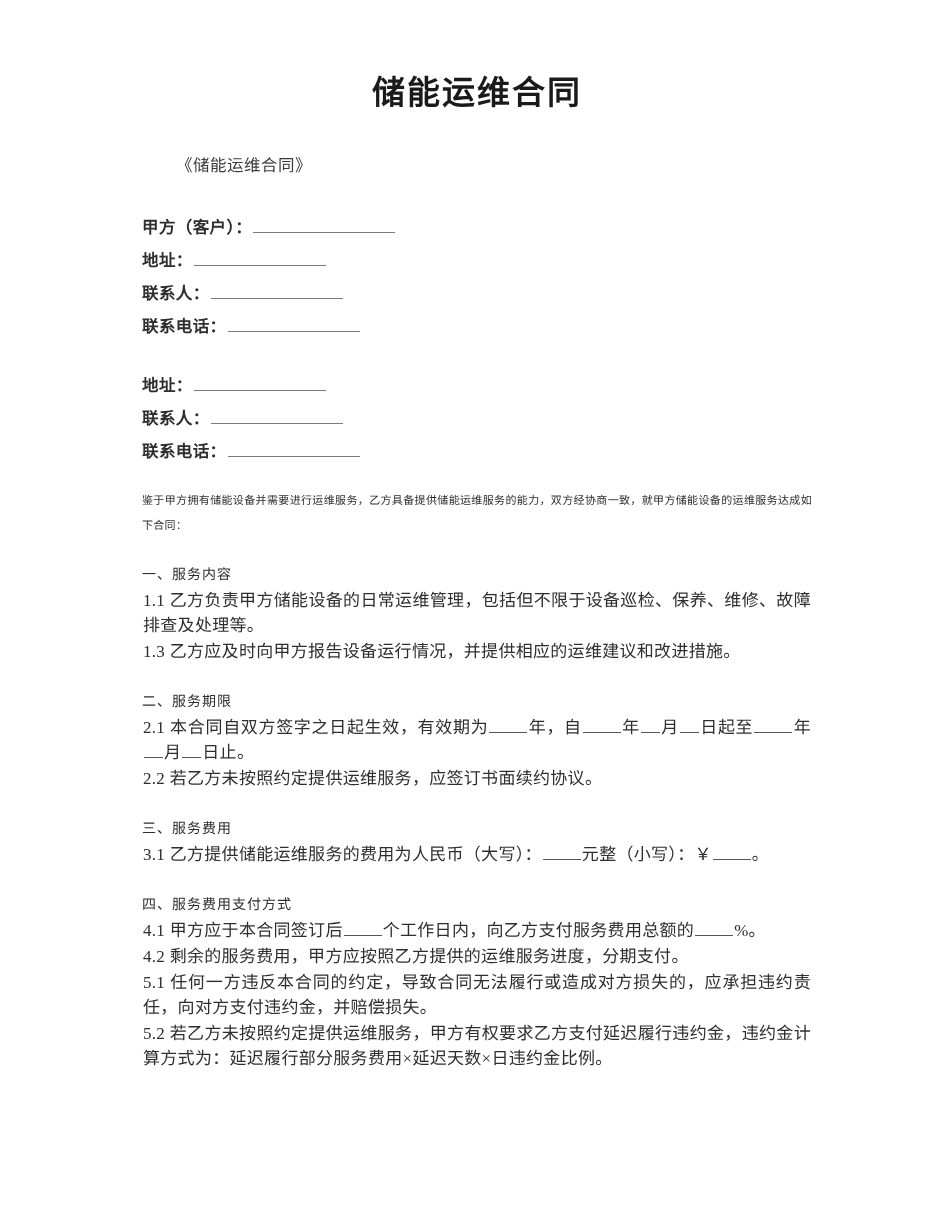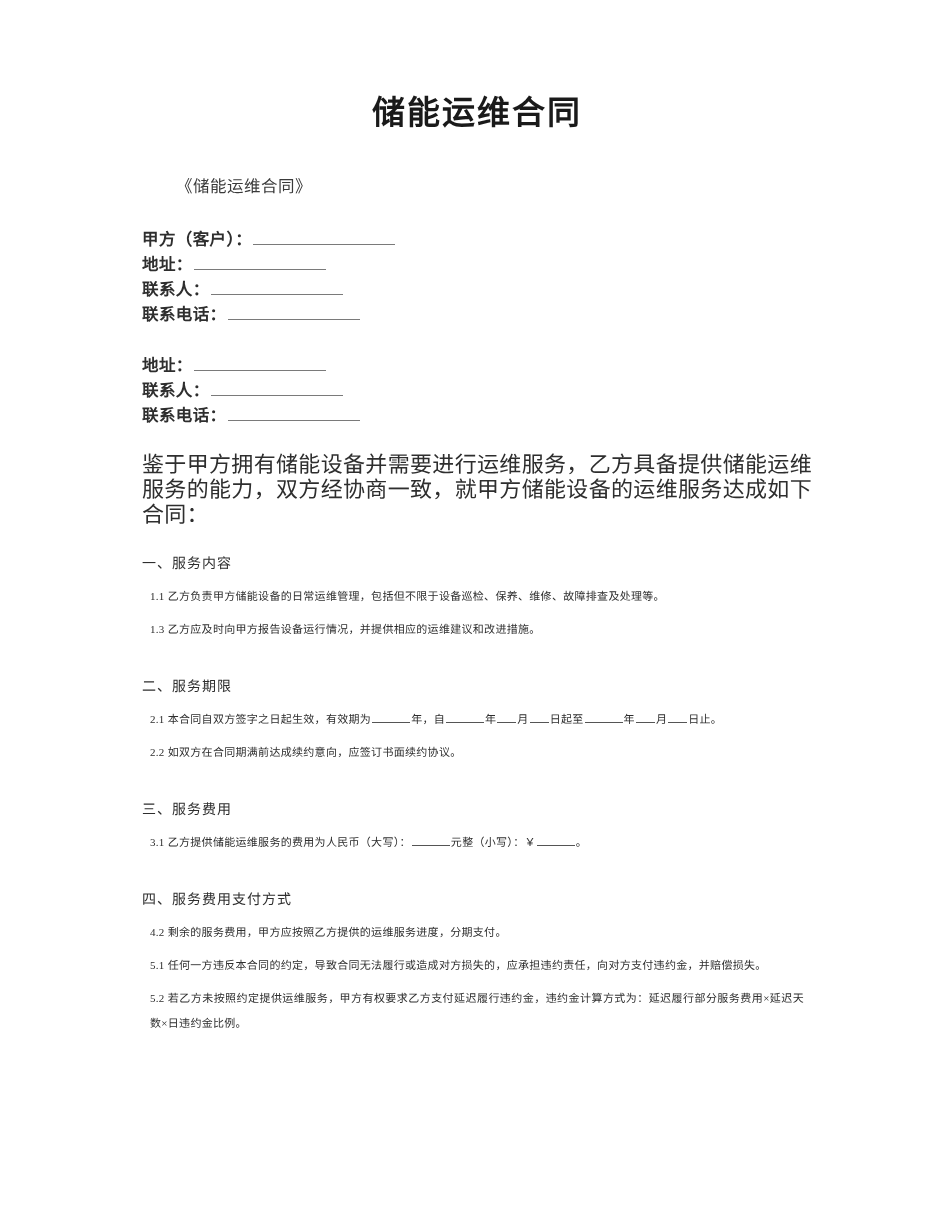--- a/index.html
+++ b/index.html
@@ -34,28 +34,28 @@
 
   
   .doc-title {
     font-family: "DejaVu Sans", "Liberation Sans", sans-serif;
     font-size: 33px;
     font-weight: 700;
     letter-spacing: 2px;
     text-align: center;
     color: #1a1a1a;
     margin: 0;
-    padding-top: 92px;
+    padding-top: 72px;
     line-height: 1.25;
     white-space: nowrap;
   }
 
   
   .doc-subtitle {
-    font-family: Liberation Serif, serif;
+    font-family: Liberation Mono, monospace;
     font-size: 16.5px;
     color: #3a3a3a;
     margin: 0;
     padding-top: 42px;
     padding-left: 34px;
     line-height: 24px;
     letter-spacing: 0.5px;
   }
 
   
@@ -66,38 +66,39 @@
   .party-block.second {
     padding-top: 26px;
   }
   .party-line {
     font-family: Liberation Serif, serif;
     font-size: 16.5px;
     line-height: 25px;
     color: #2e2e2e;
     letter-spacing: 0.4px;
     white-space: nowrap;
+    margin-top: 8px;
   }
   .party-line .lbl {
     font-weight: 600;
   }
   .blank {
     display: inline-block;
     border-bottom: 1px solid #7a7a7a;
     vertical-align: baseline;
     height: 0.95em;
     margin: 0 1px;
   }
   .blank.w-long  { width: 142px; }
   .blank.w-mid   { width: 132px; }
 
   
   .para {
     font-family: "Liberation Serif", "DejaVu Serif", serif;
-    font-size: 22px;
+    font-size: 11px;
     line-height: 25px;
     color: #2e2e2e;
     letter-spacing: 0.3px;
     margin: 0;
     text-align: justify;
     text-justify: inter-ideograph;
     word-break: break-all;
   }
   .para.gap-top {
     padding-top: 24px;
@@ -106,25 +107,25 @@
     font-family: "Liberation Serif", "DejaVu Serif", serif;
     font-size: 14px;
     line-height: 25px;
     color: #2e2e2e;
     letter-spacing: 1px;
     margin: 0;
     padding-top: 24px;
   }
   .clause {
     font-family: "Liberation Serif", "DejaVu Serif", serif;
-    font-size: 11px;
+    font-size: 17px;
     line-height: 25px;
     color: #2e2e2e;
     letter-spacing: 0.3px;
-    margin: 8px;
+    margin: 1px;
     text-align: justify;
     text-justify: inter-ideograph;
     word-break: break-all;
   }
   .num {
     font-family: "Liberation Serif", "DejaVu Serif", serif;
   }
   .inline-blank {
     display: inline-block;
     border-bottom: 1px solid #555;
@@ -173,25 +174,26 @@
     </div>
 
     <p class="para gap-top">鉴于甲方拥有储能设备并需要进行运维服务，乙方具备提供储能运维服务的能力，双方经协商一致，就甲方储能设备的运维服务达成如下合同：</p>
 
     <div class="section-head">一、服务内容</div>
     <p class="clause"><span class="num">1.1</span> <span>乙方负责甲方储能设备的日常运维管理，包括但不限于设备巡检、保养、维修、故障排查及处理等。</span></p>
     <p class="clause"><span class="num">1.3</span> <span>乙方应及时向甲方报告设备运行情况，并提供相应的运维建议和改进措施。</span></p>
 
     <div class="section-head">二、服务期限</div>
     <p class="clause"><span class="num">2.1</span> <span>本合同自双方签字之日起生效，有效期为</span><span class="inline-blank ib-4"></span><span>年，自</span><span class="inline-blank ib-4"></span><span>年</span><span class="inline-blank ib-2"></span><span>月</span><span class="inline-blank ib-2"></span><span>日起至</span><span class="inline-blank ib-4"></span><span>年</span><span class="inline-blank ib-2"></span><span>月</span><span class="inline-blank ib-2"></span><span>日止。</span></p>
-    <p class="clause"><span class="num">2.2</span> <span>如双方在合同期满前达成续约意向，应签订书面续约协议。</span></p>
+    <p class="clause"><span class="num">2.2</span> <span>若乙方未按照约定提供运维服务，应签订书面续约协议。</span></p>
 
     <div class="section-head">三、服务费用</div>
     <p class="clause"><span class="num">3.1</span> <span>乙方提供储能运维服务的费用为人民币（大写）：</span><span class="inline-blank ib-4"></span><span>元整（小写）：￥</span><span class="inline-blank ib-4"></span><span>。</span></p>
 
     <div class="section-head">四、服务费用支付方式</div>
+    <p class="clause"><span class="num">4.1</span> <span>甲方应于本合同签订后</span><span class="inline-blank ib-4"></span><span>个工作日内，向乙方支付服务费用总额的</span><span class="inline-blank ib-4"></span><span>%。</span></p>
     <p class="clause"><span class="num">4.2</span> <span>剩余的服务费用，甲方应按照乙方提供的运维服务进度，分期支付。</span></p>
 
     <p class="clause"><span class="num">5.1</span> <span>任何一方违反本合同的约定，导致合同无法履行或造成对方损失的，应承担违约责任，向对方支付违约金，并赔偿损失。</span></p>
     <p class="clause"><span class="num">5.2</span> <span>若乙方未按照约定提供运维服务，甲方有权要求乙方支付延迟履行违约金，违约金计算方式为：延迟履行部分服务费用×延迟天数×日违约金比例。</span></p>
 
   </div>
 </div>
 
 </body></html>

